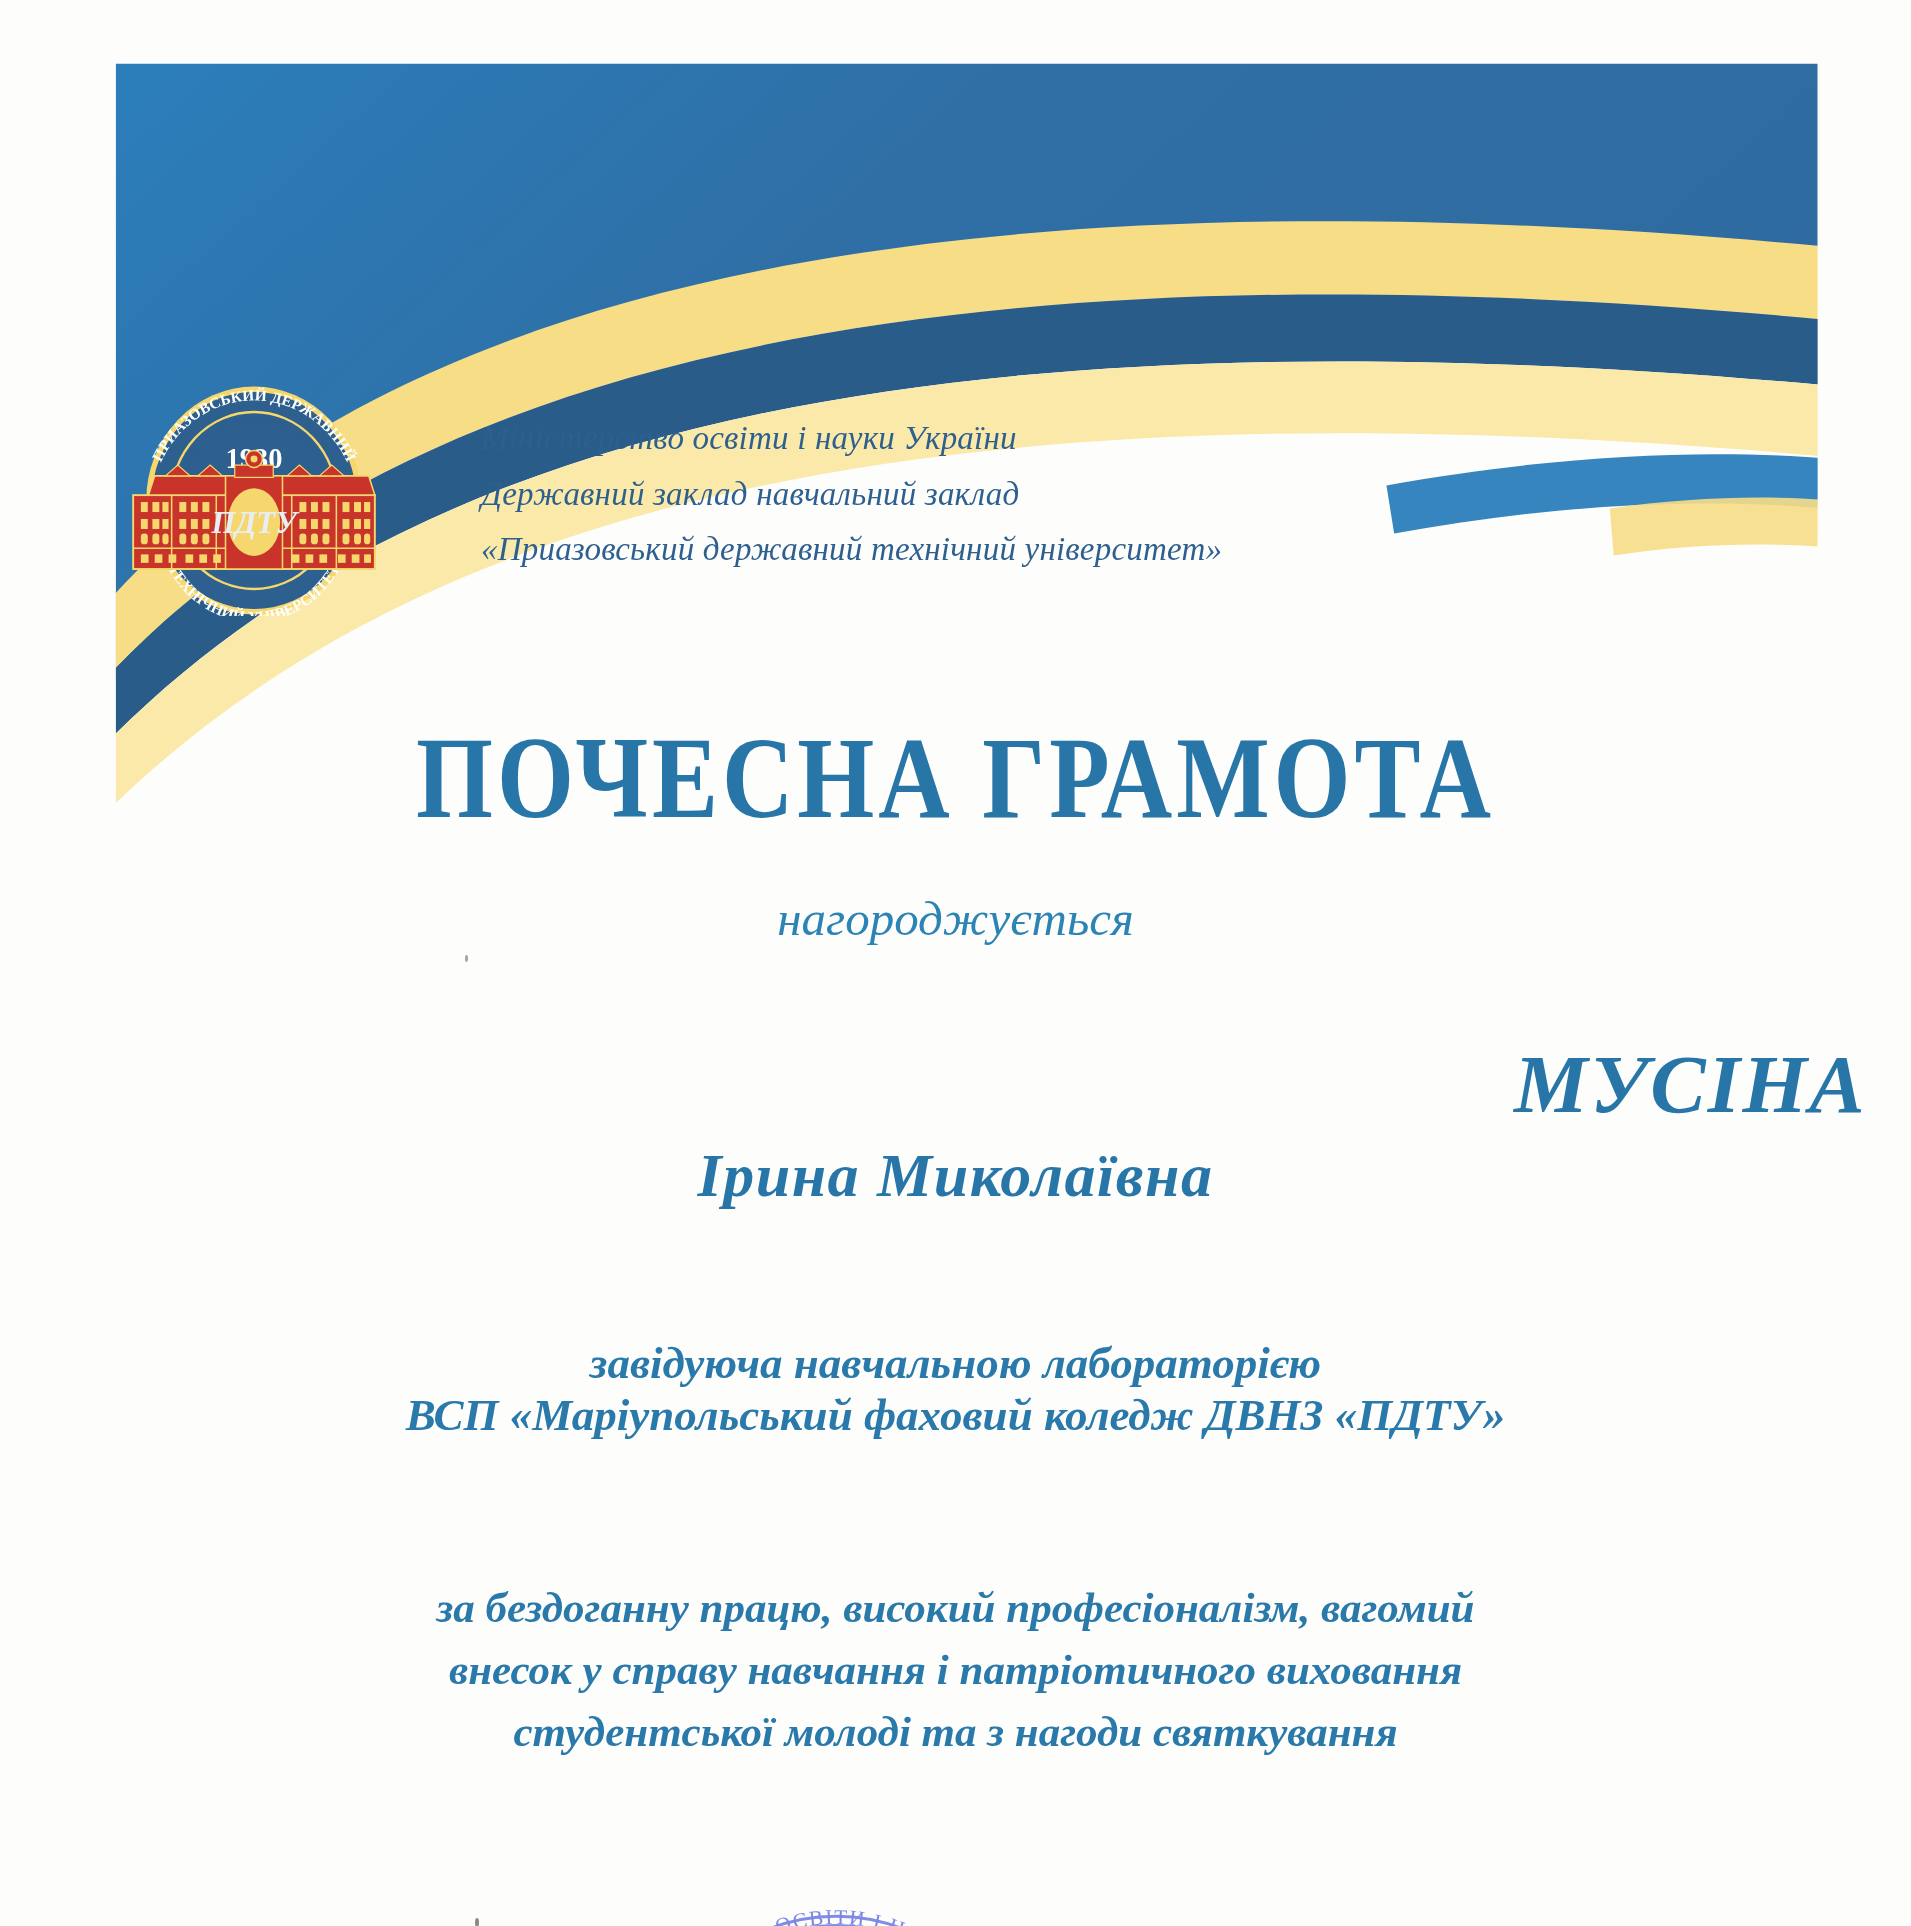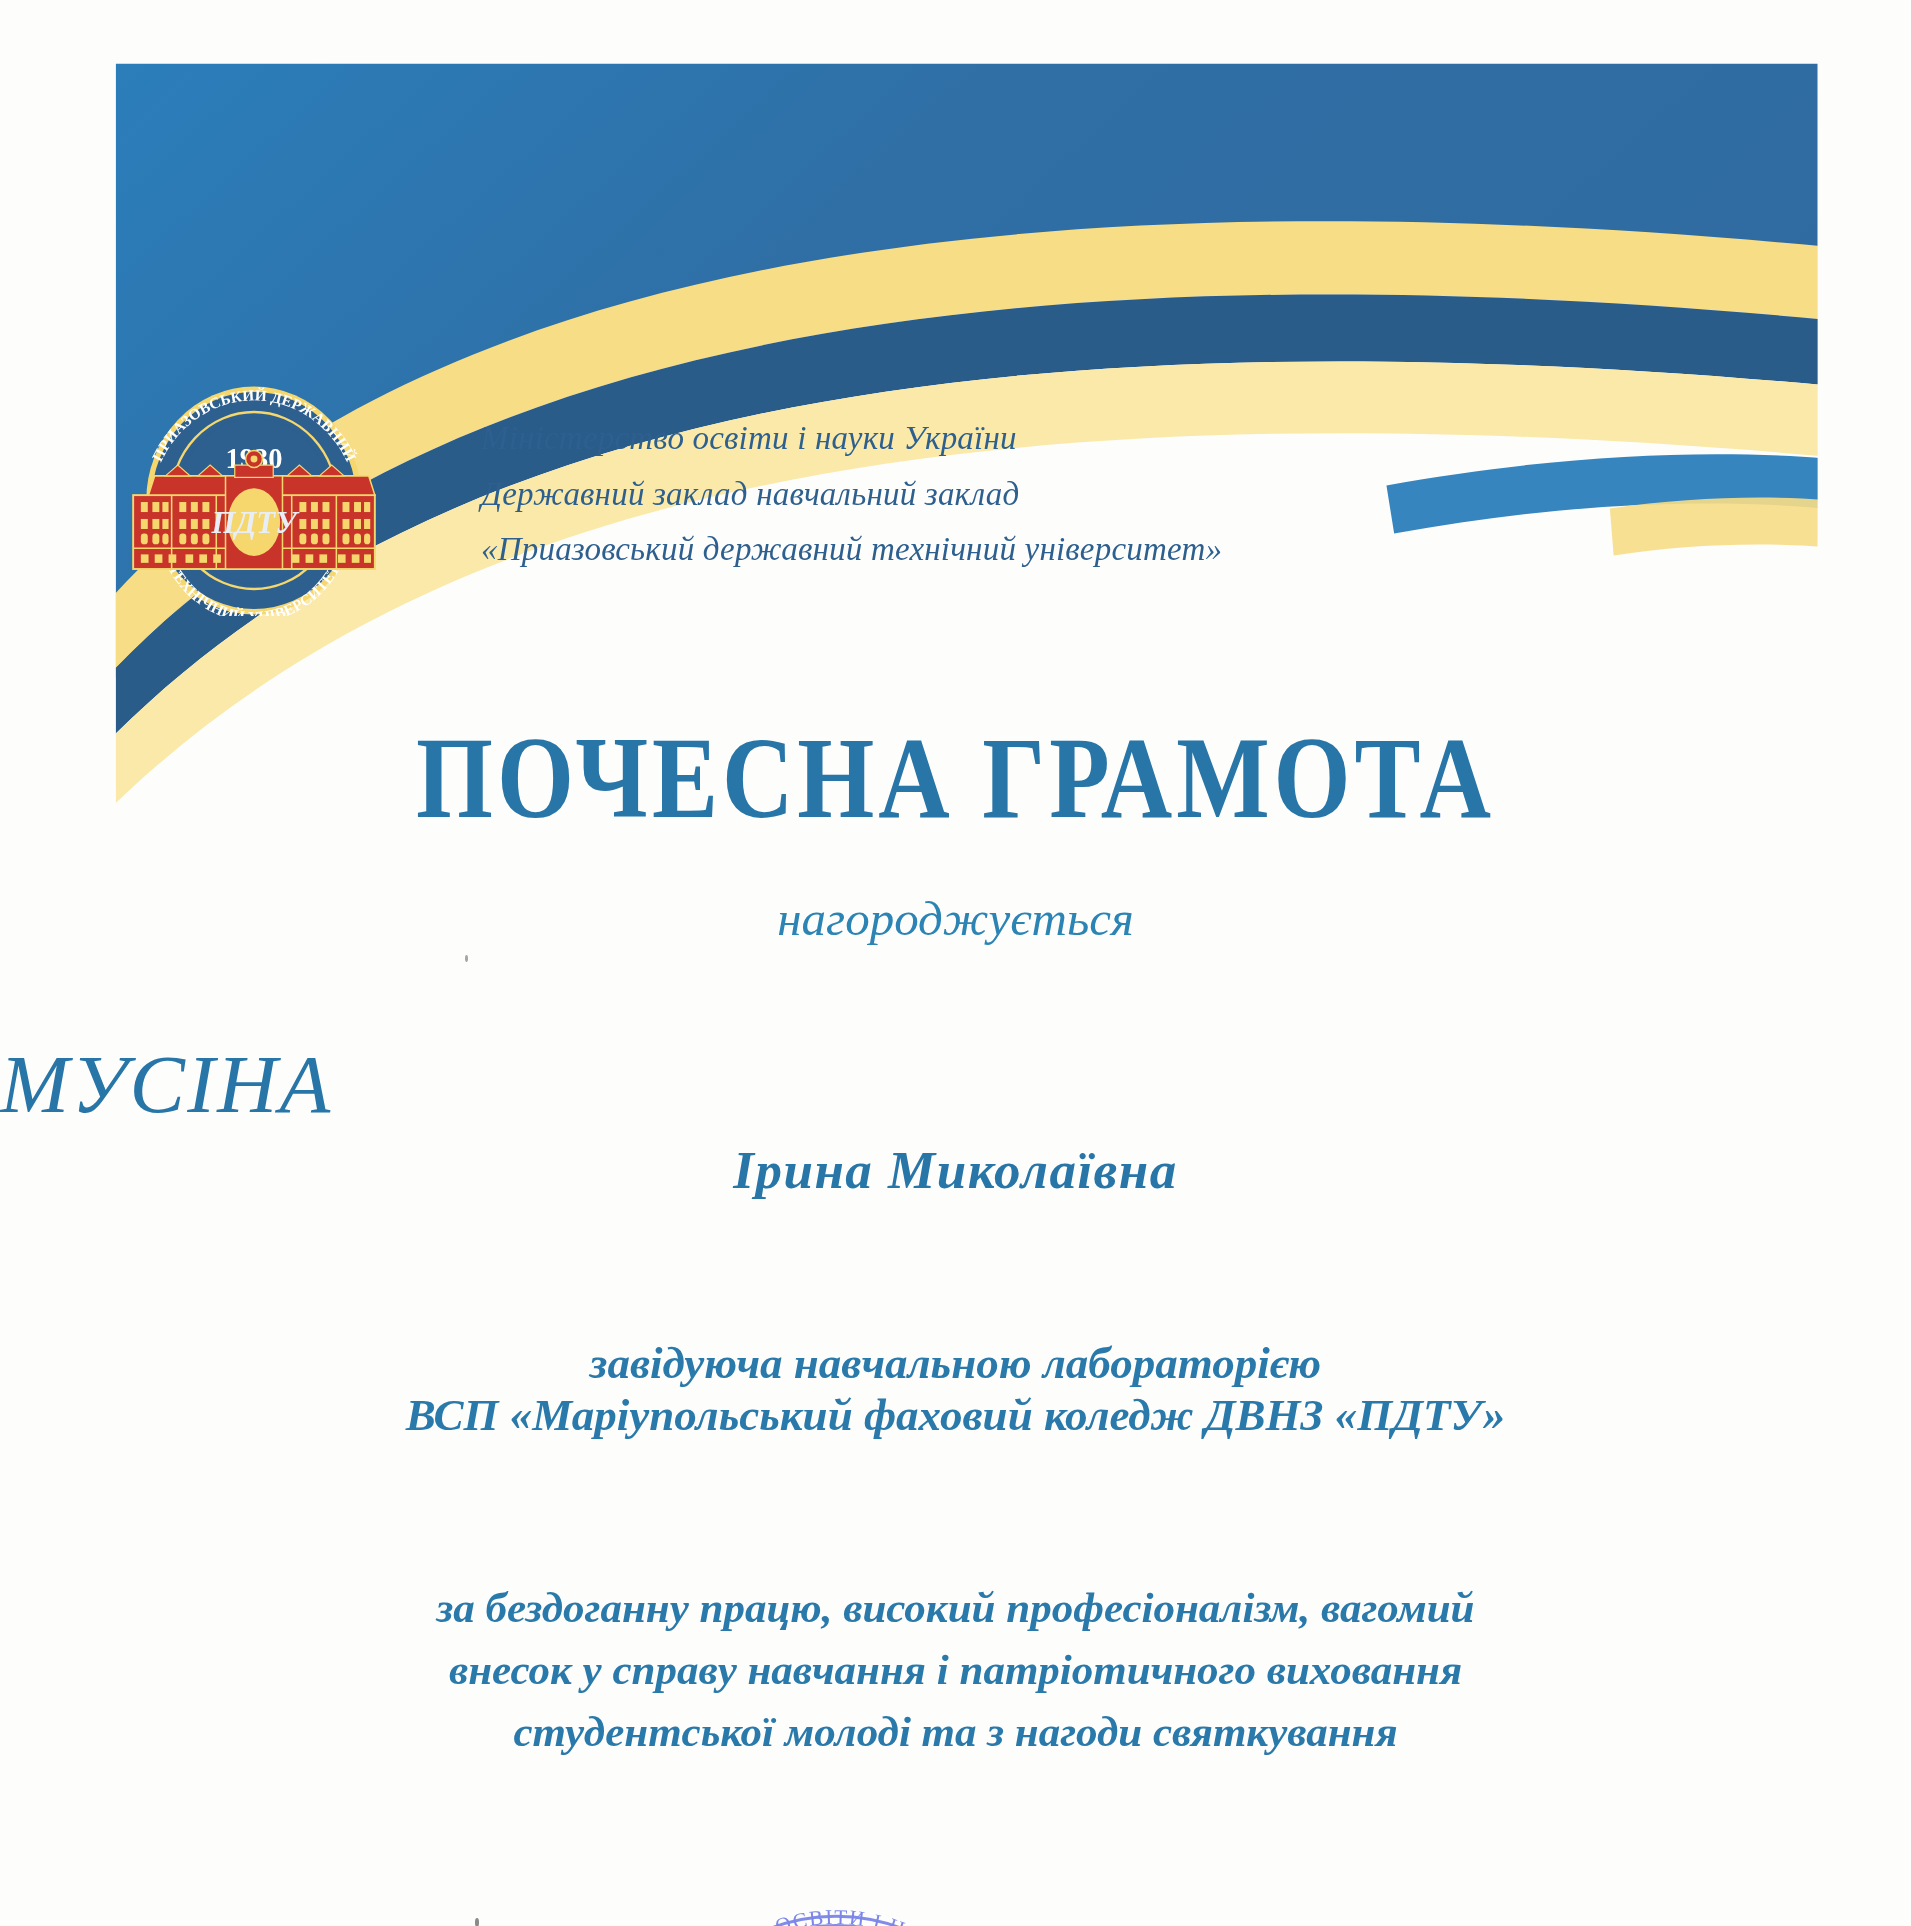--- a/index.html
+++ b/index.html
@@ -58,33 +58,33 @@
     text-align:center;
     font-family:"Liberation Serif", serif;
     font-style:italic;
     font-size:49px;
     color:#2b84b4;
   }
 
   
   .surname {
     position:absolute; left:0; top:1036px; width:1867px;
-    text-align:left;
-    font-family:"Liberation Serif", serif;
-    font-style:italic; font-weight:normal;
+    text-align:right;
+    font-family:"Liberation Serif", serif;
+    font-style:italic; font-weight:bold;
     font-size:83px;
     letter-spacing:2.3px;
     color:#2876a8;
   }
   .givenname {
     position:absolute; left:0; top:1140px; width:1911px;
     text-align:center;
     font-family:"Liberation Serif", serif;
     font-style:italic; font-weight:bold;
-    font-size:53px;
+    font-size:62px;
     letter-spacing:1.5px;
     color:#2876a8;
   }
 
   
   .position-block {
     position:absolute; left:0; top:1337px; width:1911px;
     text-align:center;
     display:flex; flex-direction:column; 
   }

